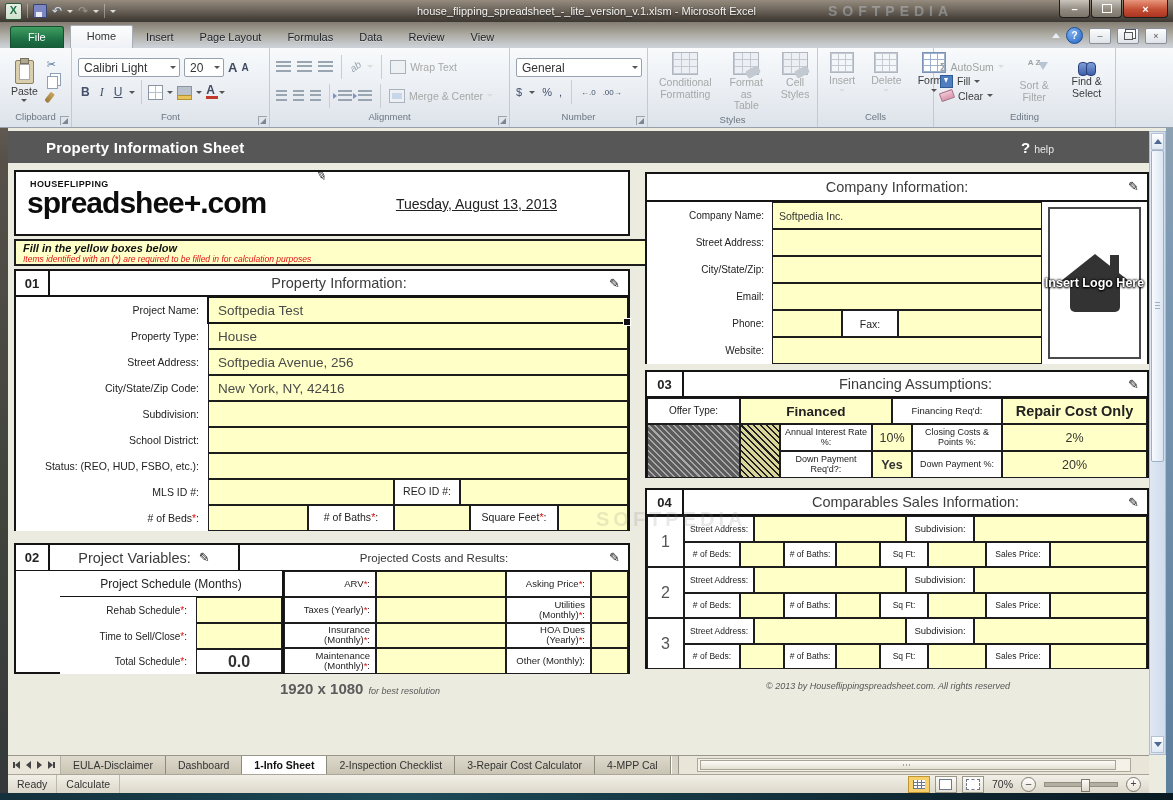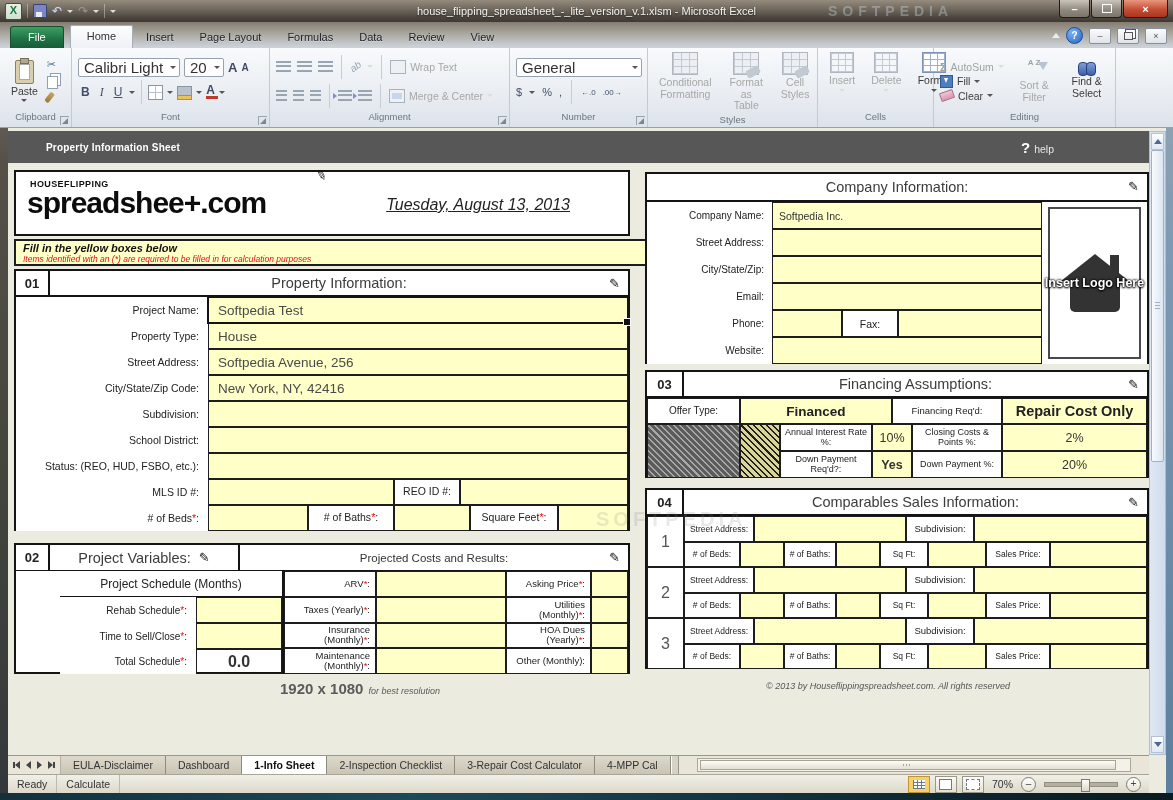--- a/index.html
+++ b/index.html
@@ -58,21 +58,21 @@
   .bigbtn.dis{color:#a6a8a6;}
   .smallcol{display:flex;flex-direction:column;gap:3px;margin-left:4px;}
   .clipicon{width:17px;height:22px;background:#d9cfae;border:1px solid #8d7f5f;border-radius:2px;position:relative;}
   .clipicon::before{content:"";position:absolute;top:-3px;left:4px;width:7px;height:4px;background:#b0a990;border:1px solid #77705f;}
   .clipicon::after{content:"";position:absolute;top:3px;left:3px;width:9px;height:14px;background:#fff;border:1px solid #aaa;}
   .scis{font-size:11px;color:#5a7a9a;line-height:11px;}
   .copyicon{width:9px;height:11px;border:1px solid #8fa0b5;background:#fff;box-shadow:3px -3px 0 -1px #fff,3px -3px 0 0 #8fa0b5;margin:3px 0 0 0;}
   .brushicon{width:5px;height:11px;background:linear-gradient(#caa45f,#9c7a3a);transform:rotate(38deg);border-radius:1px 1px 2px 2px;}
   .fontcol{display:flex;flex-direction:column;gap:3px;}
   .frow1,.frow2{display:flex;align-items:center;gap:4px;}
-  .selbox{height:17px;border:1px solid #98a2ae;background:#fff;font-size:15px;color:#333;display:flex;align-items:center;justify-content:space-between;padding:0 3px 0 5px;border-radius:2px;}
+  .selbox{height:17px;border:1px solid #98a2ae;background:#fff;font-size:12px;color:#333;display:flex;align-items:center;justify-content:space-between;padding:0 3px 0 5px;border-radius:2px;}
   .fname{width:92px;} .fsize{width:30px;}
   .fbtn{font-size:12px;color:#44506a;padding:0 3px;}
   .fbtn.b{font-weight:bold;} .fbtn.i{font-style:italic;font-family:"Liberation Serif",serif;} .fbtn.u{text-decoration:underline;}
   .growA{font-size:13px;font-weight:bold;color:#3f4a5f;} .shrinkA{font-size:10px;font-weight:bold;color:#3f4a5f;}
   .bordericon{width:13px;height:13px;border:1px solid #8b95a2;background:
      linear-gradient(#b8c0ca,#b8c0ca) 50% 0/1px 100% no-repeat,
      linear-gradient(#b8c0ca,#b8c0ca) 0 50%/100% 1px no-repeat,#fff;}
   .fillicon{width:13px;height:8px;background:#b9c2cc;border:1px solid #8b95a2;position:relative;margin-bottom:3px;}
   .fillicon::after{content:"";position:absolute;left:-1px;bottom:-5px;width:13px;height:3px;background:#e9c35a;border:1px solid #b6922f;}
   .Acolor{font-size:12px;font-weight:bold;color:#3f4a5f;position:relative;padding-bottom:3px;line-height:11px;}
@@ -114,37 +114,37 @@
   .eraser{width:12px;height:7px;background:linear-gradient(#f3c7d4,#d995ad);border:1px solid #a86a83;transform:rotate(-20deg);border-radius:1px;}
   .azicon{width:16px;height:20px;position:relative;font-size:8px;font-weight:bold;color:#9fa3a1;line-height:9px;}
   .azicon::after{content:"";position:absolute;right:-6px;top:4px;border-left:5px solid transparent;border-right:5px solid transparent;border-top:8px solid #b9c4d2;}
   .binoc{width:18px;height:12px;position:relative;}
   .binoc::before,.binoc::after{content:"";position:absolute;top:0;width:8px;height:12px;border-radius:4px;background:linear-gradient(#7f9fd9,#3f5fa9);border:1px solid #27407a;}
   .binoc::before{left:0;} .binoc::after{right:0;}
 
   
   .band{position:absolute;top:131px;left:8px;width:1141px;height:32px;background:#575757;z-index:10;
     display:flex;align-items:center;color:#fff;}
-  .band-title{font-size:10px;font-weight:bold;margin-left:38px;letter-spacing:.2px;}
+  .band-title{font-size:15px;font-weight:bold;margin-left:38px;letter-spacing:.2px;}
   .band-help{position:absolute;right:95px;display:flex;align-items:baseline;gap:4px;}
   .band-q{font-size:15px;font-weight:bold;} .band-h{font-size:10.5px;color:#e8e8e8;}
 
   .sheet{position:absolute;top:163px;left:8px;width:1141px;height:592px;background:#ecebe0;overflow:hidden;}
   .sheet-watermark{position:absolute;left:588px;top:345px;font-size:20px;font-weight:bold;letter-spacing:4px;color:rgba(130,130,130,.18);z-index:5;}
 
   .panel{position:absolute;background:#fff;border:2px solid #141414;box-sizing:border-box;}
   .yellow{background:#ffffc8;}
   .cellb{border:1px solid #1d1d1d;box-sizing:border-box;}
 
   
   .logoBox{top:7px;left:6px;width:616px;height:66px;}
   .brand-top{position:absolute;left:14px;top:7px;font-size:9px;font-weight:bold;color:#111;letter-spacing:.4px;}
   .brand-main{position:absolute;left:11px;top:14px;font-size:30px;font-weight:bold;color:#0c0c0c;letter-spacing:-1px;}
   .brand-pencil{position:absolute;left:300px;top:-4px;font-size:22px;transform:rotate(18deg);color:#111;}
-  .date-line{position:absolute;right:58px;top:24px;font-size:16px;color:#222;text-decoration:underline;font-style:italic;}
+  .date-line{position:absolute;right:71px;top:24px;font-size:14px;color:#222;text-decoration:underline;}
 
   .notice{position:absolute;top:76px;left:6px;width:668px;height:27px;background:#ffffc8;border:2px solid #1d1d1d;box-sizing:border-box;padding:1px 7px;}
   .notice .l1{font-size:11px;font-weight:bold;font-style:italic;color:#111;line-height:12px;}
   .notice .l2{font-size:8.5px;font-style:italic;color:#e01010;line-height:10px;}
 
   .sec-head{display:flex;border-bottom:2px solid #141414;height:26px;box-sizing:border-box;background:#fff;}
   .numbox{width:34px;border-right:2px solid #141414;display:flex;align-items:center;justify-content:center;font-weight:bold;font-size:13px;color:#222;box-sizing:border-box;}
   .sec-title{flex:1;position:relative;display:flex;align-items:center;justify-content:center;font-size:14.5px;color:#3c3c3c;}
   .pencil{font-size:13px;color:#111;}
   .sec-title .pencil{position:absolute;right:8px;top:5px;}

